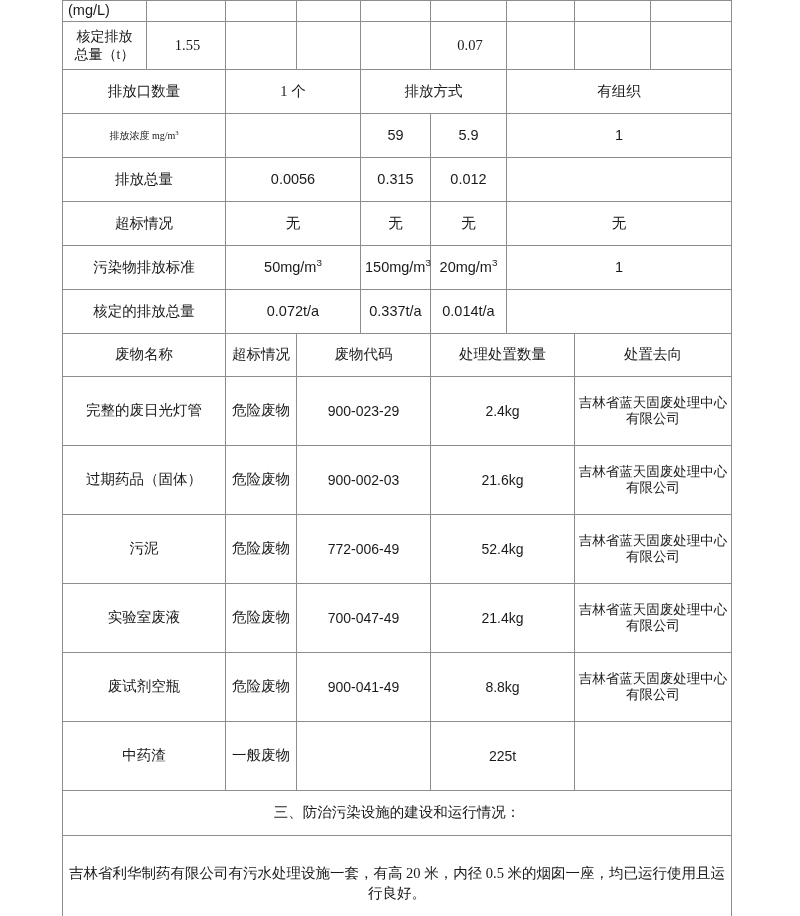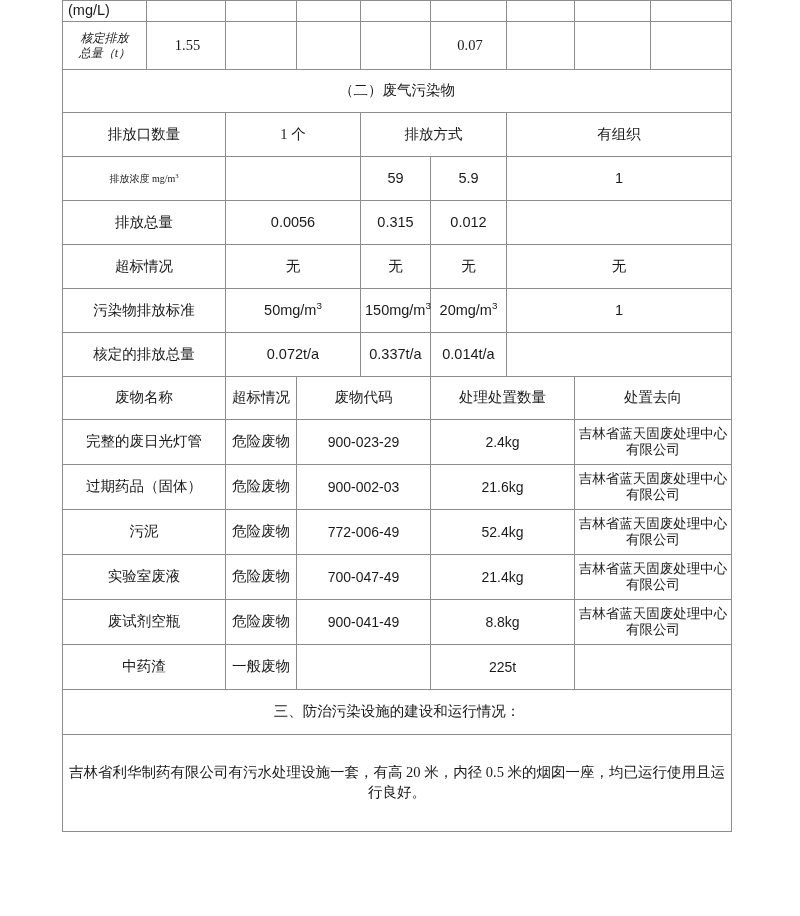--- a/index.html
+++ b/index.html
@@ -45,23 +45,22 @@
     margin-top: 15px;
   }
   .r-mgl td.lbl {
     text-align: left;
     padding-left: 5px;
   }
   .r-hedin td {
     height: 47px;
   }
   .r-hedin td.lbl {
-    font-size: 12px;
+    font-size: 14px;
     line-height: 1.25;
-    font-style: italic;
   }
   .numcell {
     font-family: Liberation Serif, serif;
     font-size: 14px;
     text-align: right;
     padding-left: 7px !important;
   }
   .sectionhdr td {
     height: 42px;
     text-align: left;
@@ -84,21 +83,21 @@
     font-size: 16px;
   }
   .swrow td {
     height: 44px;
     font-size: 14.5px;
     border-radius: 16px;
   }
   .swrow td.dest {
     font-size: 13.5px;
     line-height: 1.18;
-    padding: 0 2px;
+    padding: 12px 2px;
   }
   .swrow td.code,
   .swrow td.qty {
     font-family: "Liberation Sans", "DejaVu Sans", sans-serif;
     font-size: 14px;
   }
   .bigsec td {
     height: 44px;
     text-align: left;
     padding-left: 7px;
@@ -152,23 +151,20 @@
       <td class="numcell">1.55</td>
       <td></td>
       <td></td>
       <td></td>
       <td class="numcell">0.07</td>
       <td></td>
       <td></td>
       <td></td>
     </tr>
 
-    <tr class="sectionhdr">
-      <td colspan="9">（二）废气污染物</td>
-    </tr>
 
     <tr class="gasrow">
       <td colspan="2">排放口数量</td>
       <td colspan="2">1 个</td>
       <td colspan="2">排放方式</td>
       <td colspan="3">有组织</td>
     </tr>
 
 
     <tr class="gasrow">

